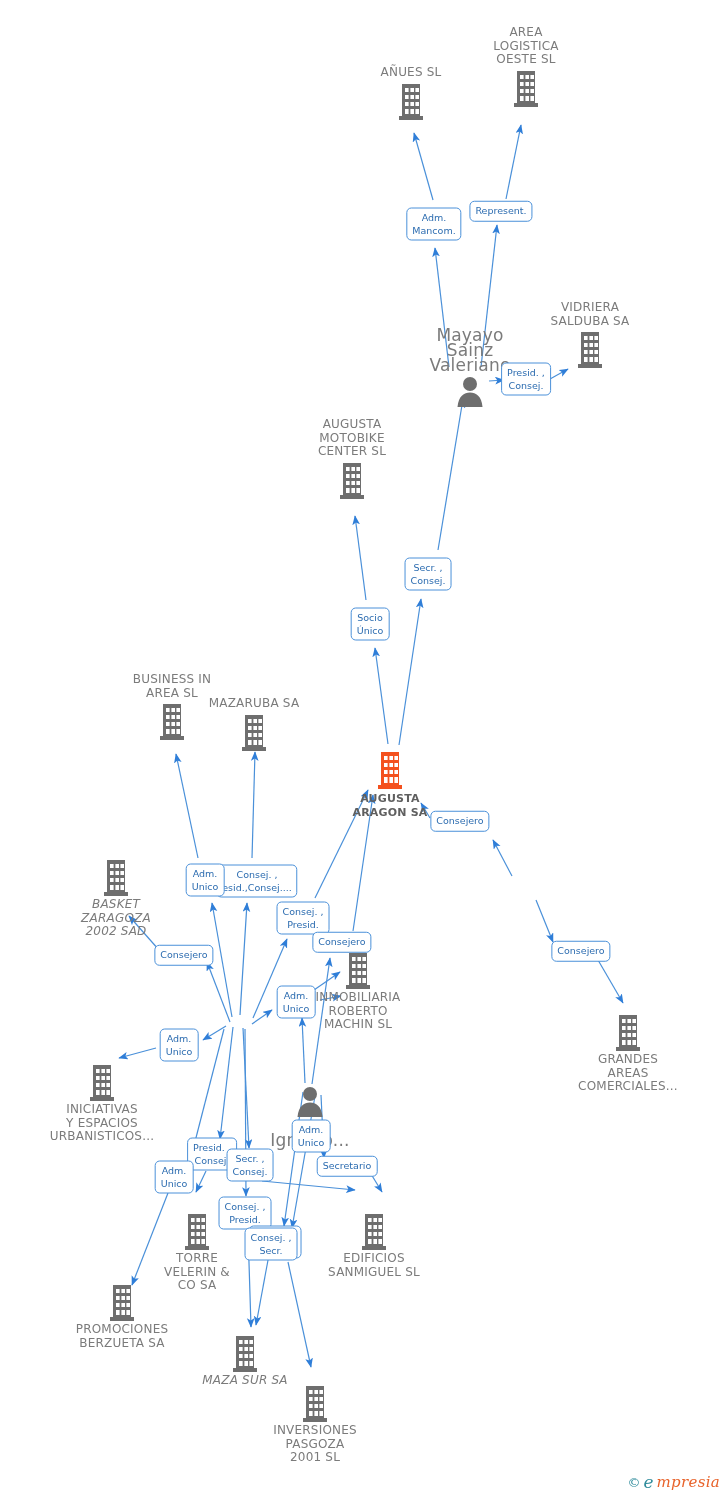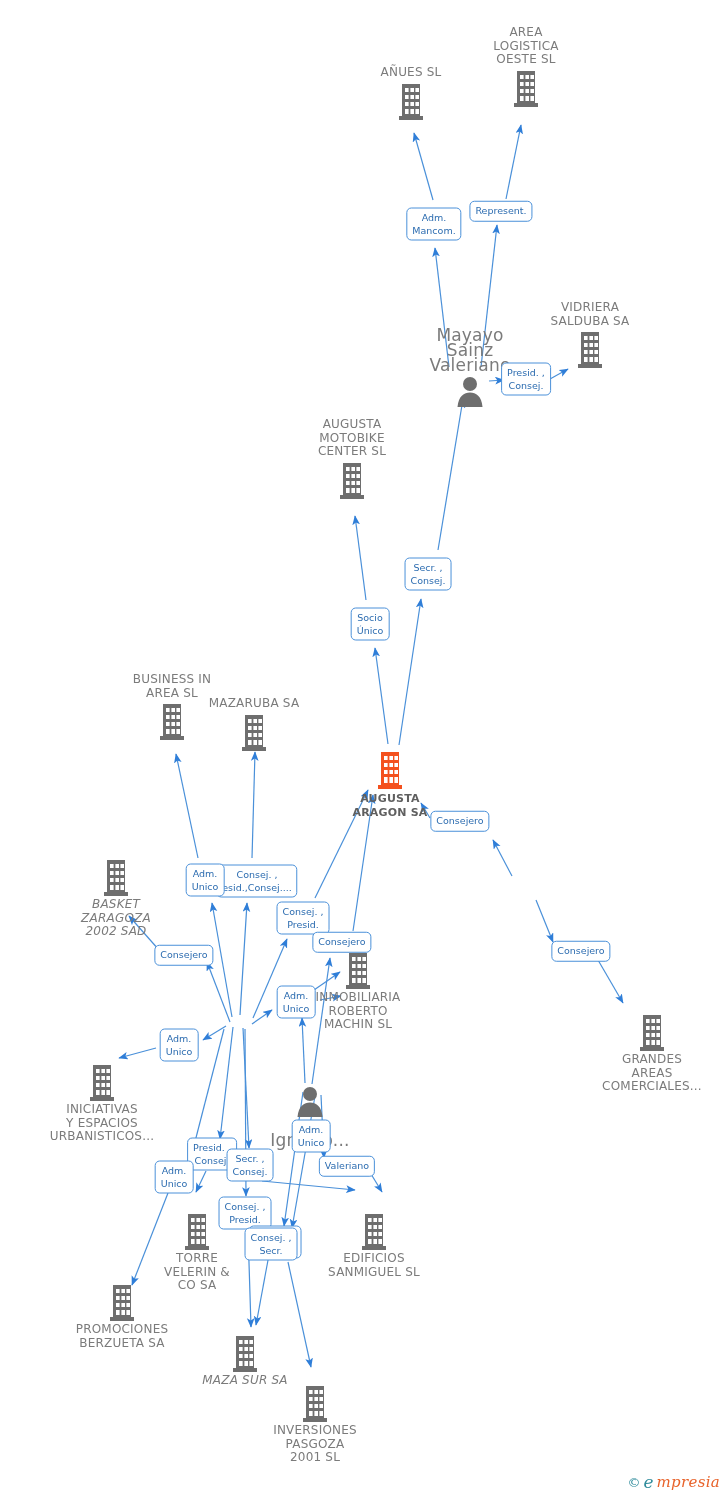--- a/index.html
+++ b/index.html
@@ -344,21 +344,21 @@
             <rect x="9" y="27" width="3.6" height="5"></rect>
             <rect x="14.4" y="27" width="3.6" height="5"></rect>
             <rect x="19.4" y="27" width="3.6" height="5"></rect>
           </g>
         </svg></span>
     <span class="lbl">INMOBILIARIA
 ROBERTO
 MACHIN SL</span>
   </div>
 
-  <div class="node company" style="left:652px;top:1013px;">
+  <div class="node company" style="left:628px;top:1013px;">
     <span class="glyph"><svg width="30" height="40" viewBox="0 0 30 40">
           <g fill="#6e6e6e">
             <rect x="6" y="2" width="18" height="32"></rect>
             <rect x="3" y="34" width="24" height="4"></rect>
           </g>
           <g fill="#fff">
             <rect x="9" y="6" width="3.6" height="4"></rect>
             <rect x="14.4" y="6" width="3.6" height="4"></rect>
             <rect x="19.4" y="6" width="3.6" height="4"></rect>
             <rect x="9" y="13" width="3.6" height="4"></rect>
@@ -558,21 +558,21 @@
   <div class="chip" style="left:184px;top:955px;z-index:20;">Consejero</div>
   <div class="chip" style="left:342px;top:942px;z-index:23;">Consejero</div>
   <div class="chip" style="left:581px;top:951px;z-index:20;">Consejero</div>
   <div class="chip" style="left:296px;top:1002px;z-index:22;">Adm.
 Unico</div>
   <div class="chip" style="left:179px;top:1045px;z-index:22;">Adm.
 Unico</div>
 
   <div class="chip" style="left:311px;top:1136px;z-index:24;">Adm.
 Unico</div>
-  <div class="chip" style="left:347px;top:1166px;z-index:23;">Valeriano</div>
+  <div class="chip" style="left:347px;top:1166px;z-index:23;">Secretario</div>
   <div class="chip" style="left:212px;top:1154px;z-index:20;">Presid. ,
 Consej.</div>
   <div class="chip" style="left:250px;top:1165px;z-index:22;">Secr. ,
 Consej.</div>
   <div class="chip" style="left:174px;top:1177px;z-index:21;">Adm.
 Unico</div>
   <div class="chip" style="left:245px;top:1213px;z-index:23;">Consej. ,
 Presid.</div>
   <div class="chip" style="left:275px;top:1242px;z-index:24;">Consej. ,
 Secr.</div>

